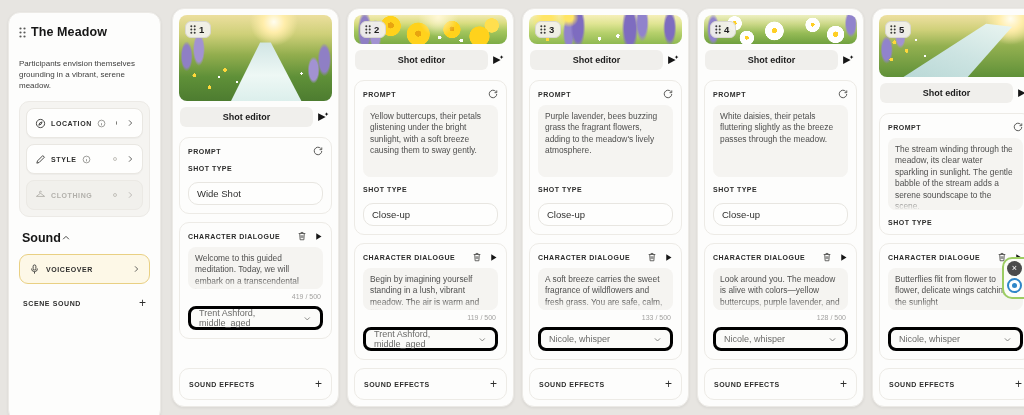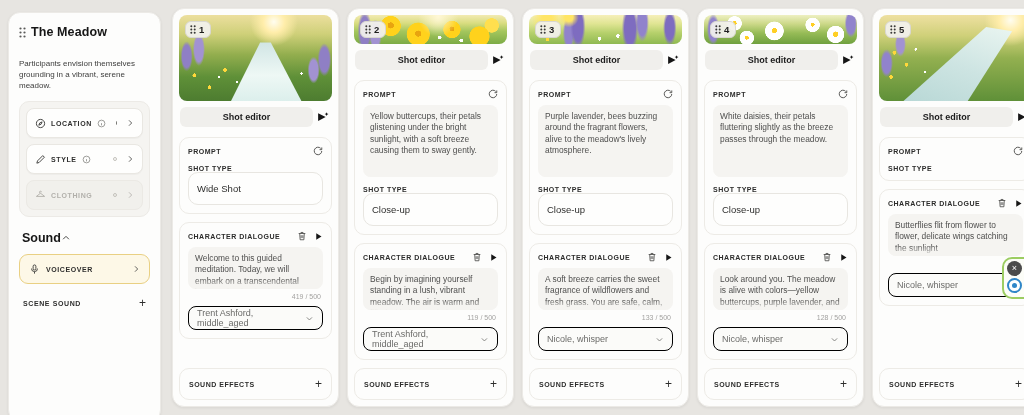--- a/index.html
+++ b/index.html
@@ -52,24 +52,24 @@
   .lbl-row { display:flex; align-items:center; justify-content:space-between; }
   .lbl { font-size:7px; font-weight:700; letter-spacing:.5px; color:#2c2c2b; }
   .icon-btn { background:none; border:none; cursor:pointer; padding:0; display:flex; align-items:center; }
   .ta { position:relative; margin-top:6px; background:#f5f4f1; border-radius:8px; padding:6px 7px;
     font-size:8.4px; line-height:1.36; color:#4f4f4e; overflow:hidden; cursor:text; }
   .ta::after { content:""; position:absolute; left:0; right:0; bottom:0; height:10px;
     background:linear-gradient(rgba(245,244,241,0), #f5f4f1); }
   .ta-prompt { height:72px; }
   .ta-dialogue { height:42px; }
   .shot-type-lbl { margin-top:9px; }
-  .input-box { margin-top:0; height:33px; background:#fefefd; border:1px solid #e8e6e1; border-radius:10px;
+  .input-box { margin-top:10px; height:23px; background:#fefefd; border:1px solid #e8e6e1; border-radius:10px;
     display:flex; align-items:center; padding:0 8px; font-size:9.5px; color:#2e2e2d; cursor:text; }
   .count { text-align:right; font-size:7px; color:#a3a2a0; margin:4px 2px 5px; min-height:8px; }
-  .select { height:24px; background:#fbfbf9; border:1px solid #000000; border-radius:8px;
+  .select { height:24px; background:#fbfbf9; border:3px solid #000000; border-radius:8px;
     display:flex; align-items:center; justify-content:space-between; padding:0 8px; cursor:pointer; }
   .select span { font-size:9px; color:#6b6b69; }
   .sfx-box { display:flex; align-items:center; justify-content:space-between; padding:9px 9px; margin-top:auto; margin-bottom:0; }
   .dlg-icons { display:flex; align-items:center; gap:7px; }
 
   
   .thumb-1 { background:
     radial-gradient(circle 24px at 62% 8%, #fffdf0 0%, #ffedaa 45%, rgba(255,237,170,0) 100%),
     radial-gradient(circle 3px at 10% 70%, #ffd83a 60%, transparent 62%),
     radial-gradient(circle 3px at 20% 84%, #ffd83a 60%, transparent 62%),
@@ -435,21 +435,21 @@
       <div class="box">
         <div class="lbl-row">
           <span class="lbl">PROMPT</span>
           <button class="icon-btn">
             <svg class="ic" width="10" height="10" viewBox="0 0 24 24" fill="none" stroke="#4a4a48" stroke-width="2.2">
                 <path d="M21 12a9 9 0 1 1-2.6-6.4"></path>
                 <path d="M21 3.5v5.3h-5.3"></path>
               </svg>
           </button>
         </div>
-        <div class="ta ta-prompt">Purple lavender, bees buzzing around the fragrant flowers, alive to the meadow's lively atmosphere.</div>
+        <div class="ta ta-prompt">Purple lavender, bees buzzing grass the fragrant flowers, adding to the meadow's lively atmosphere.</div>
         <div class="lbl shot-type-lbl">SHOT TYPE</div>
         <div class="input-box">Close-up</div>
       </div>
       <div class="box">
         <div class="lbl-row">
           <span class="lbl">CHARACTER DIALOGUE</span>
           <span class="dlg-icons">
             <button class="icon-btn">
               <svg class="ic" width="10" height="10" viewBox="0 0 24 24" fill="none" stroke="#4a4a48" stroke-width="2">
                   <path d="M4 6h16M9.5 6V3.5h5V6M6.5 6l1 15h9l1-15M10 10v7M14 10v7"></path>
@@ -575,20 +575,21 @@
       <div class="box">
         <div class="lbl-row">
           <span class="lbl">PROMPT</span>
           <button class="icon-btn">
             <svg class="ic" width="10" height="10" viewBox="0 0 24 24" fill="none" stroke="#4a4a48" stroke-width="2.2">
                 <path d="M21 12a9 9 0 1 1-2.6-6.4"></path>
                 <path d="M21 3.5v5.3h-5.3"></path>
               </svg>
           </button>
         </div>
+        <div class="ta ta-prompt">The stream winding through the meadow, its clear water sparkling in sunlight. The gentle babble of the stream adds a serene soundscape to the scene.</div>
         <div class="lbl shot-type-lbl">SHOT TYPE</div>
       </div>
       <div class="box">
         <div class="lbl-row">
           <span class="lbl">CHARACTER DIALOGUE</span>
           <span class="dlg-icons">
             <button class="icon-btn">
               <svg class="ic" width="10" height="10" viewBox="0 0 24 24" fill="none" stroke="#4a4a48" stroke-width="2">
                   <path d="M4 6h16M9.5 6V3.5h5V6M6.5 6l1 15h9l1-15M10 10v7M14 10v7"></path>
                 </svg>

